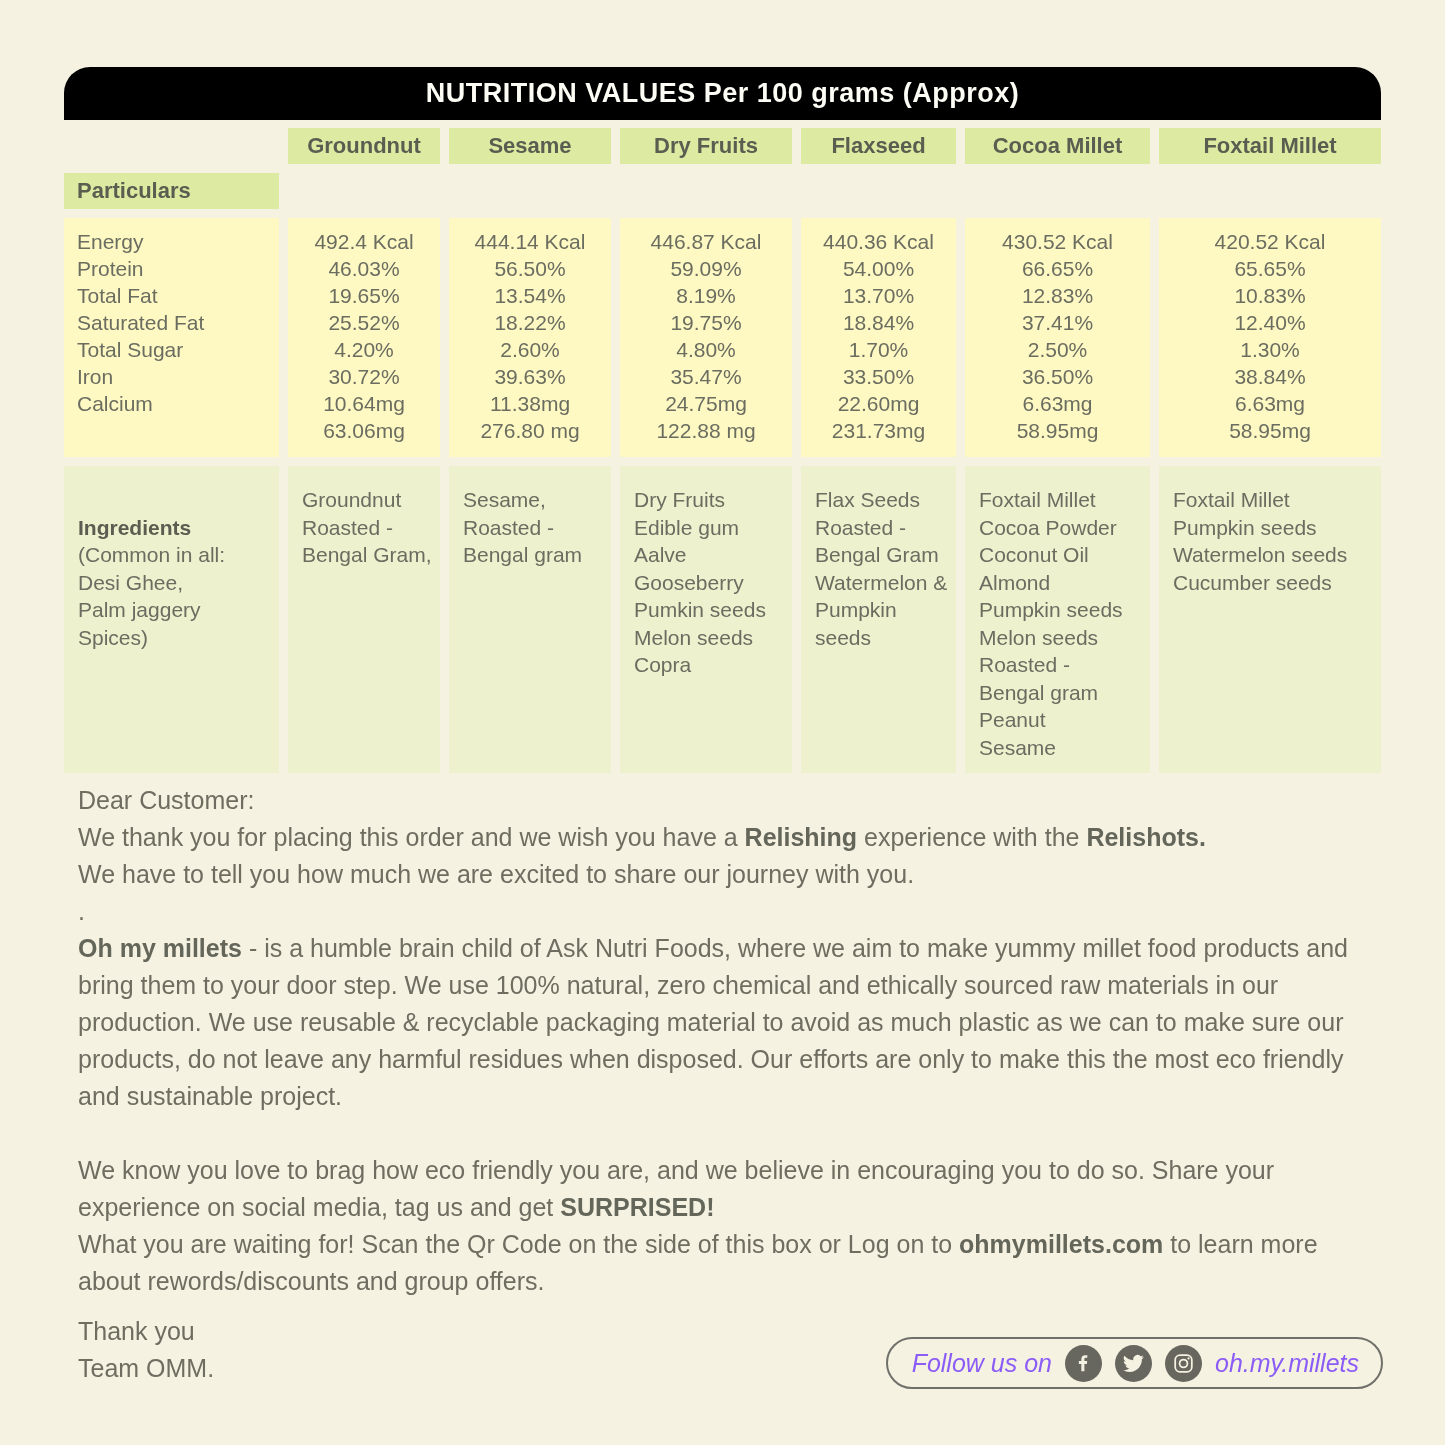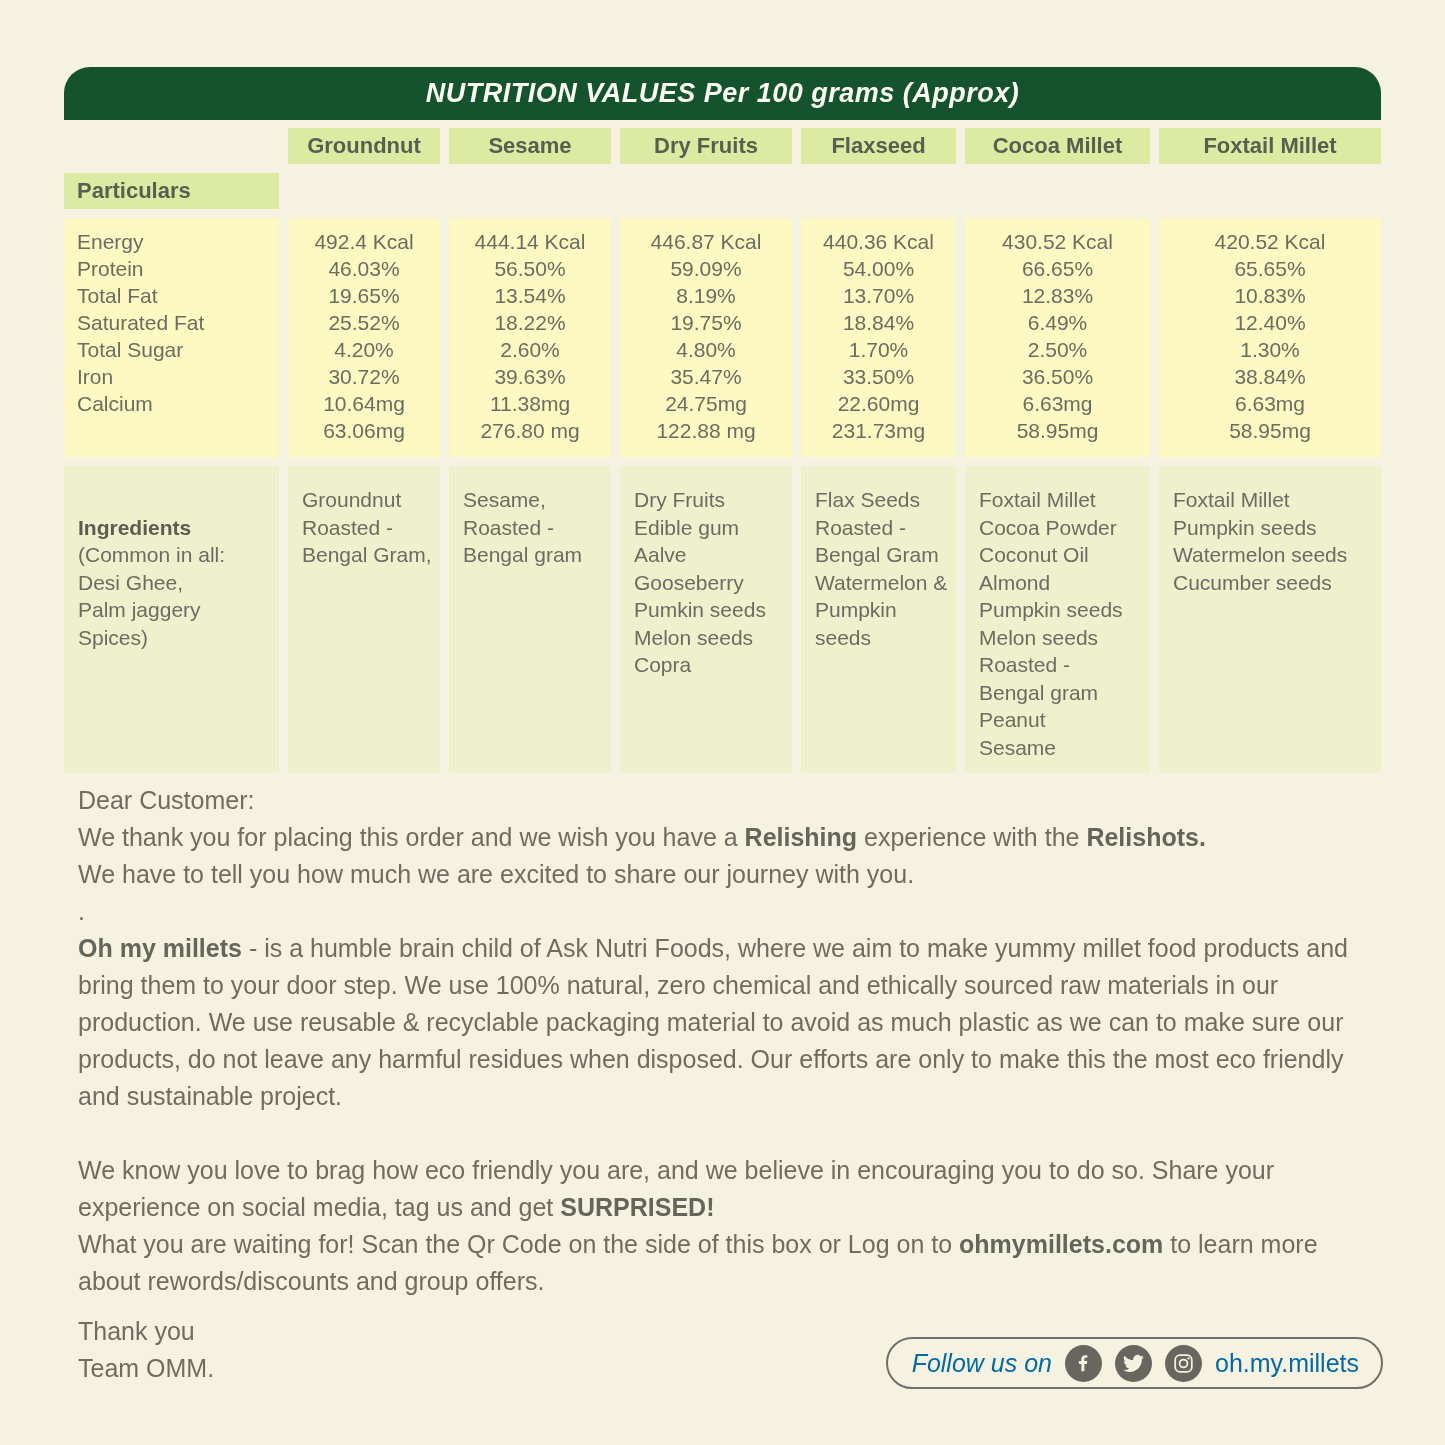--- a/index.html
+++ b/index.html
@@ -7,22 +7,22 @@
     width:1445px;height:1445px;
     background:#f5f2e2;
     font-family:"Liberation Sans", sans-serif;
     color:#6b6d60;
     overflow:hidden;
     position:relative;
   }
   .sheet{position:absolute;inset:0;}
   .table-wrap{position:absolute;left:64px;top:67px;width:1317px;}
   .banner{
-    background:#14532d;color:#fdfdf6;
-    text-align:center;font-weight:bold;font-style:italic;
+    background:#000000;color:#fdfdf6;
+    text-align:center;font-weight:bold;
   }
   .banner.top{
     height:53px;line-height:53px;
     border-radius:26px 26px 0 0;
     font-size:27px;letter-spacing:.5px;
     margin-bottom:8px;
   }
   .banner.bottom{
     height:50px;line-height:50px;
     border-radius:0 0 26px 26px;
@@ -66,30 +66,30 @@
   .greeting{margin-bottom:47px;}
   .para{margin:0;}
   .spacer{height:37px;}
   .spacer-sm{height:13px;}
   .follow-pill{
     position:absolute;right:62px;bottom:56px;
     height:48px;
     border:2px solid #70706a;border-radius:28px;
     display:flex;align-items:center;
     padding:0 22px 0 24px;gap:13px;
-    color:#0369a1;
+    color:#8b5cf6;
   }
   .follow-pill .lbl{font-style:italic;font-size:25px;}
   .soc{
     width:37px;height:37px;border-radius:50%;
     background:#67675f;
     display:flex;align-items:center;justify-content:center;
   }
   .soc svg{display:block;}
-  .handle{font-size:25px;}
+  .handle{font-style:italic;font-size:25px;}
 </style>
 </head>
 <body>
 
 <div class="sheet">
 
   <div class="table-wrap">
 
     <div class="banner top">
       <span>NUTRITION VALUES Per 100 grams (Approx)</span>
@@ -151,21 +151,21 @@
         <div>18.84%</div>
         <div>1.70%</div>
         <div>33.50%</div>
         <div>22.60mg</div>
         <div>231.73mg</div>
       </div>
       <div class="vcell">
         <div>430.52 Kcal</div>
         <div>66.65%</div>
         <div>12.83%</div>
-        <div>6.49%</div>
+        <div>37.41%</div>
         <div>2.50%</div>
         <div>36.50%</div>
         <div>6.63mg</div>
         <div>58.95mg</div>
       </div>
       <div class="vcell">
         <div>420.52 Kcal</div>
         <div>65.65%</div>
         <div>10.83%</div>
         <div>12.40%</div>

